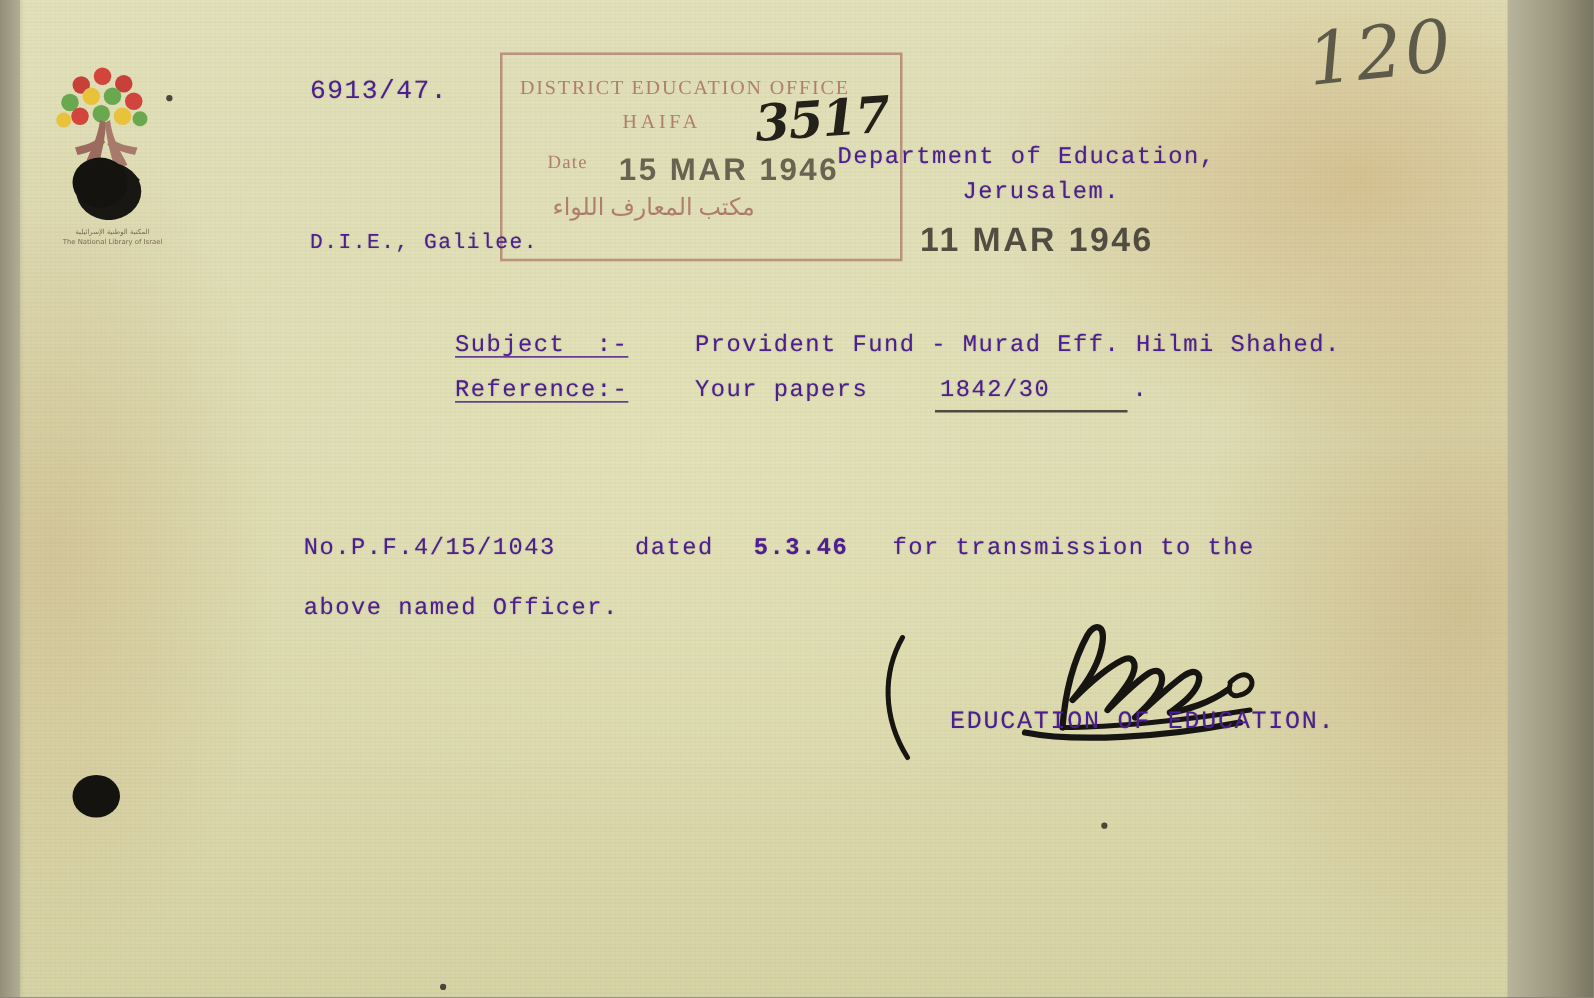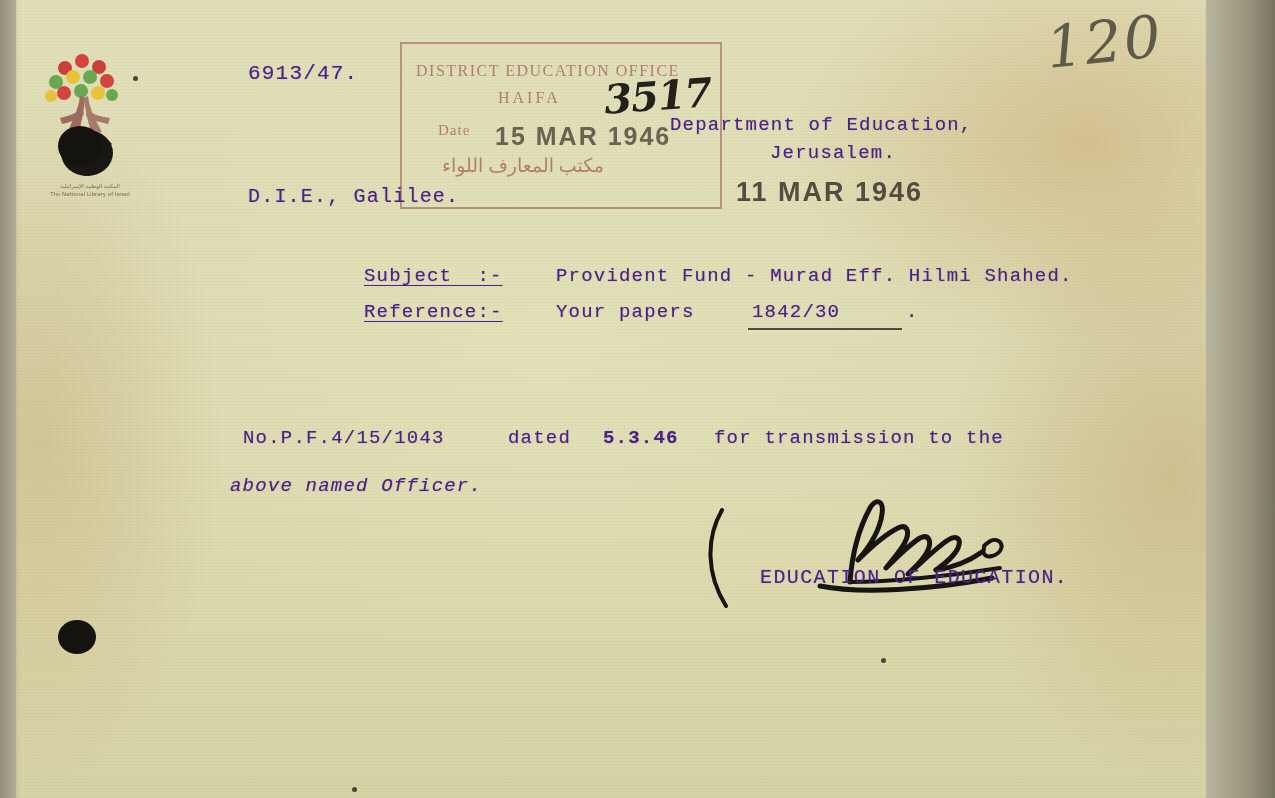--- a/index.html
+++ b/index.html
@@ -243,36 +243,36 @@
     <div class="stamp-line stamp-datelbl">Date</div>
     <div class="stamp-line stamp-arabic">مكتب المعارف اللواء</div>
   </div>
   <div class="stamp-date-num">15 MAR 1946</div>
   <div class="hand-3517">3517</div>
   <div class="received-date">11 MAR 1946</div>
 
   <div class="tw" style="left:670px; top:114px;">Department of Education,</div>
   <div class="tw" style="left:770px; top:142px;">Jerusalem.</div>
 
-  <div class="tw" style="left:248px; top:185px; font-size:20px;">D.I.E., Galilee.</div>
+  <div class="tw" style="left:248px; top:185px; font-size:17px;">D.I.E., Galilee.</div>
 
   <div class="tw u" style="left:364px; top:265px;">Subject  :-</div>
   <div class="tw" style="left:556px; top:265px;">Provident Fund - Murad Eff. Hilmi Shahed.</div>
 
   <div class="tw u" style="left:364px; top:301px;">Reference:-</div>
   <div class="tw" style="left:556px; top:301px;">Your papers</div>
   <div class="tw" style="left:752px; top:301px;">1842/30</div>
   <div class="rule" style="left:748px; top:328px; width:154px;"></div>
   <div class="tw" style="left:906px; top:301px;">.</div>
 
   <div class="tw" style="left:243px; top:427px;">No.P.F.4/15/1043</div>
   <div class="tw" style="left:508px; top:427px;">dated</div>
   <div class="tw bold" style="left:603px; top:427px;">5.3.46</div>
   <div class="tw" style="left:714px; top:427px;">for transmission to the</div>
-  <div class="tw" style="left:230px; top:475px;font-style:italic;">above named Officer.</div>
+  <div class="tw" style="left:243px; top:475px;">above named Officer.</div>
 
   <div class="signature">
     <svg width="360" height="130" viewBox="0 0 360 130" xmlns="http://www.w3.org/2000/svg">
       <g fill="none" stroke="#171511" stroke-linecap="round" stroke-linejoin="round">
         <path d="M22 20 C6 48, 6 84, 26 116" stroke-width="4"></path>
         <path d="M150 92 C152 64, 158 40, 170 18 C176 8, 184 10, 182 24 C180 40, 170 56, 158 70 C170 58, 186 44, 198 38 C206 34, 210 40, 206 50 C202 60, 192 70, 186 78 C196 68, 210 54, 220 48 C228 44, 232 50, 228 60 C224 70, 214 78, 208 84 C220 74, 236 58, 248 50 C256 45, 262 48, 258 58 C254 67, 244 74, 236 80" stroke-width="5"></path>
         <path d="M236 80 C250 78, 268 72, 282 62" stroke-width="5"></path>
         <path d="M284 56 C290 50, 296 48, 300 52 C304 57, 300 64, 292 66 C286 68, 282 64, 284 58" stroke-width="4"></path>
         <path d="M150 92 C190 92, 250 86, 300 78" stroke-width="4"></path>
         <path d="M120 96 C160 104, 230 100, 292 88" stroke-width="5"></path>

